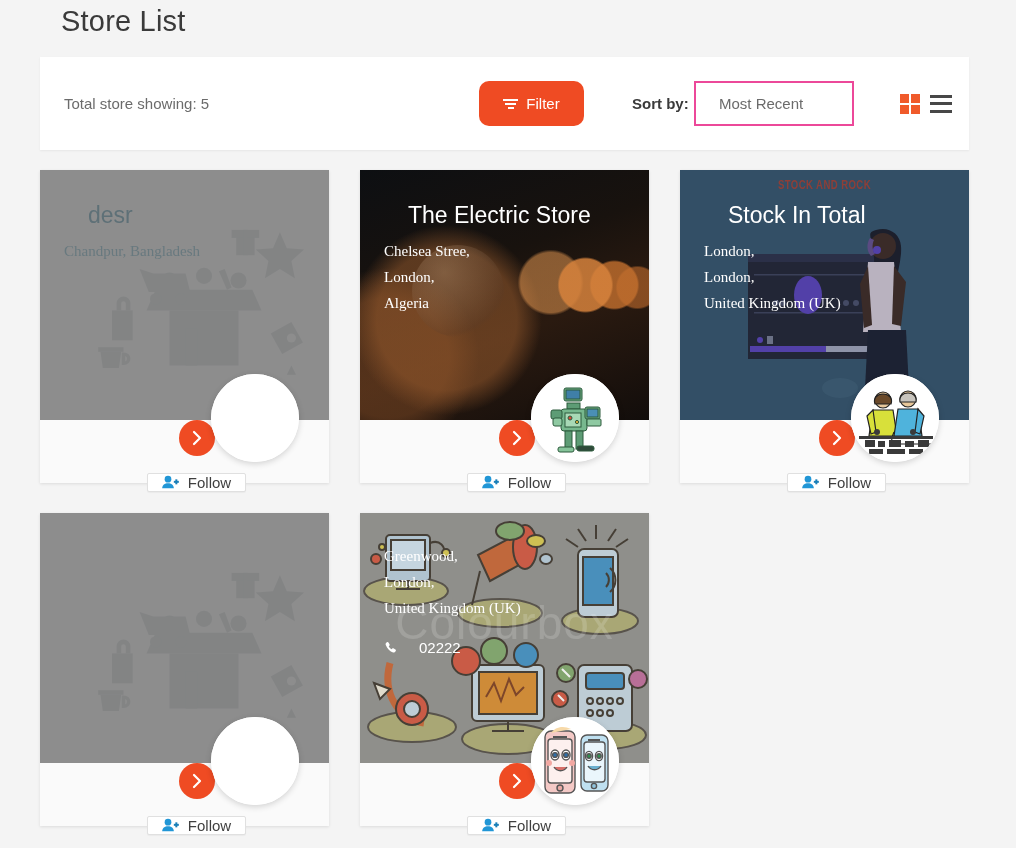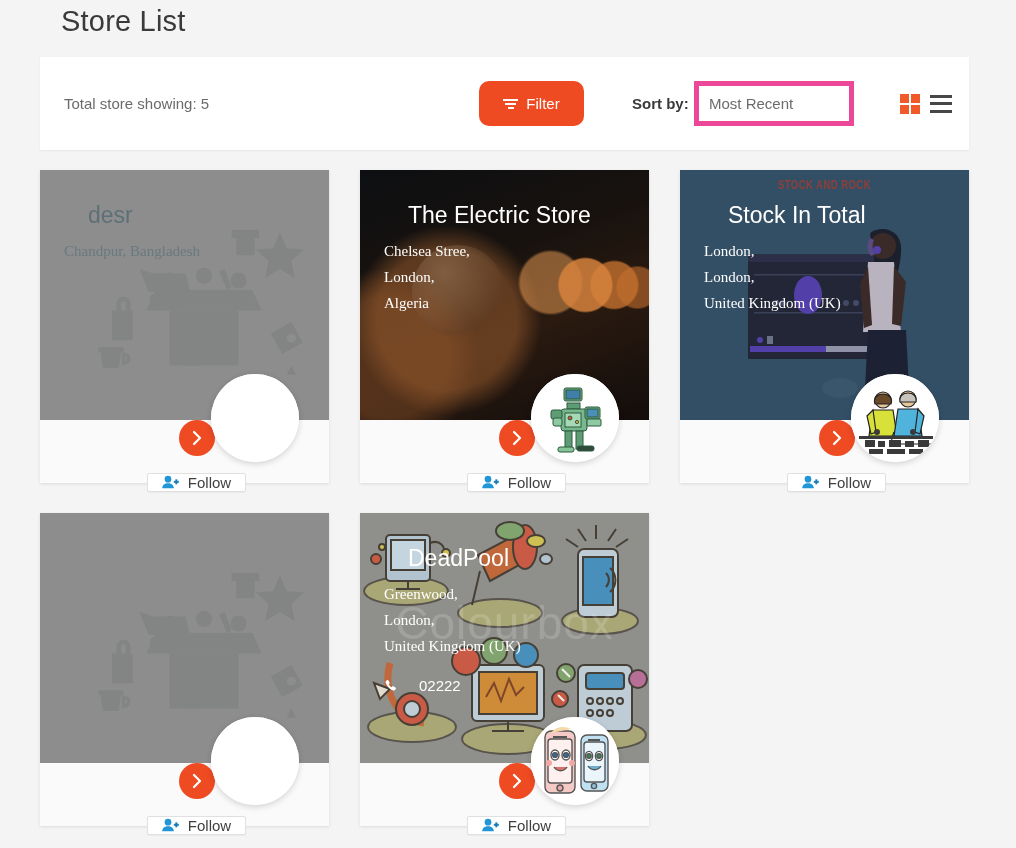--- a/index.html
+++ b/index.html
@@ -89,27 +89,27 @@
     font-size: 15px;
     font-weight: bold;
     color: #3a3a3a;
   }
   .sort-select {
     position: absolute;
     left: 654px;
     width: 160px;
     height: 45px;
     background: #fff;
-    border: 5px solid #ec4899;
+    border: 2px solid #ec4899;
     font-size: 15px;
     color: #6b6b6b;
     font-family: "Liberation Sans", sans-serif;
     display: flex;
     align-items: center;
-    padding-left: 10px;
+    padding-left: 23px;
     cursor: pointer;
   }
 
   .view-toggles {
     position: absolute;
     left: 860px;
     display: flex;
     align-items: center;
     gap: 10px;
   }
@@ -645,21 +645,20 @@
           <circle cx="230" cy="200" r="3"></circle>
             <circle cx="240" cy="200" r="3"></circle>
             <circle cx="250" cy="200" r="3"></circle>
           <circle cx="206" cy="160" r="9" fill="#7fa86a"></circle>
           <circle cx="200" cy="186" r="8" fill="#d4533a"></circle>
           <circle cx="278" cy="166" r="9" fill="#c06a9a"></circle>
           <path d="M202 156l8 8M198 182l6 6" stroke="#fff"></path>
         </g>
       </svg>
       <div class="doodle-word">Colourbox</div>
-      <div class="store-name">DeadPool</div>
       <div class="store-address">
         <div>Greenwood,</div>
         <div>London,</div>
         <div>United Kingdom (UK)</div>
       </div>
       <div class="store-phone">
         <svg class="phone-icon" viewBox="0 0 16 16">
           <path d="M3.2 1.5c.6-.5 1.4-.4 1.9.3l1.2 1.8c.4.6.3 1.3-.2 1.8l-.7.6c.7 1.5 1.9 2.7 3.4 3.4l.6-.7c.5-.5 1.2-.6 1.8-.2l1.8 1.2c.7.5.8 1.3.3 1.9l-.9 1c-.5.6-1.3.8-2 .5C6.9 11.9 3.6 8.6 1.9 4.2c-.3-.7-.1-1.5.5-2z" fill="#ffffff"></path>
         </svg>
         <span>02222</span>

